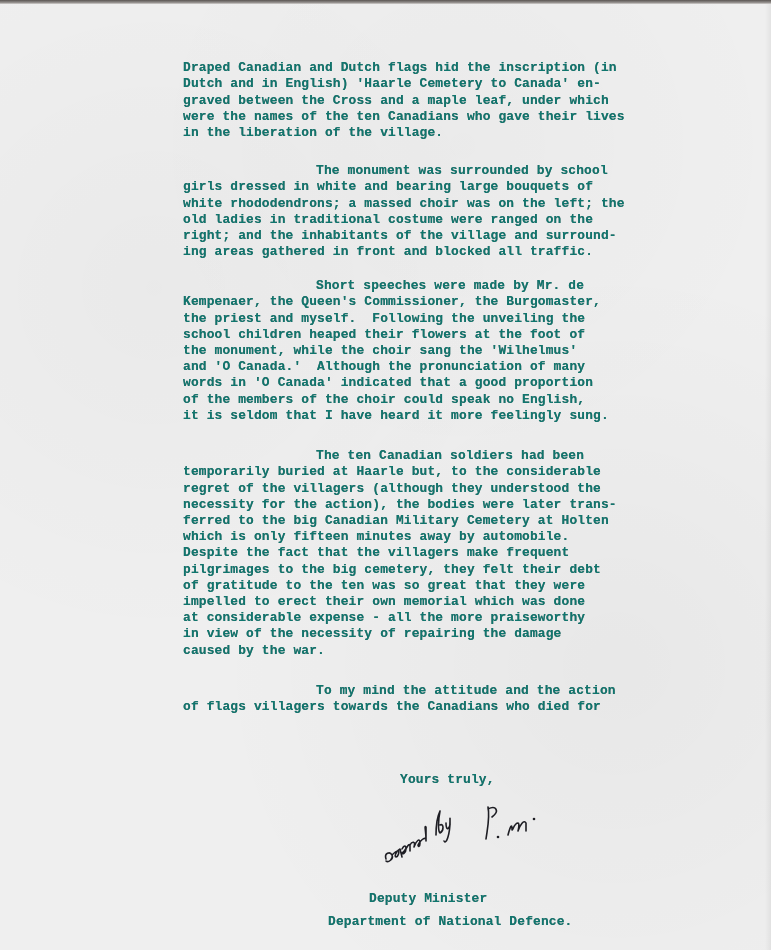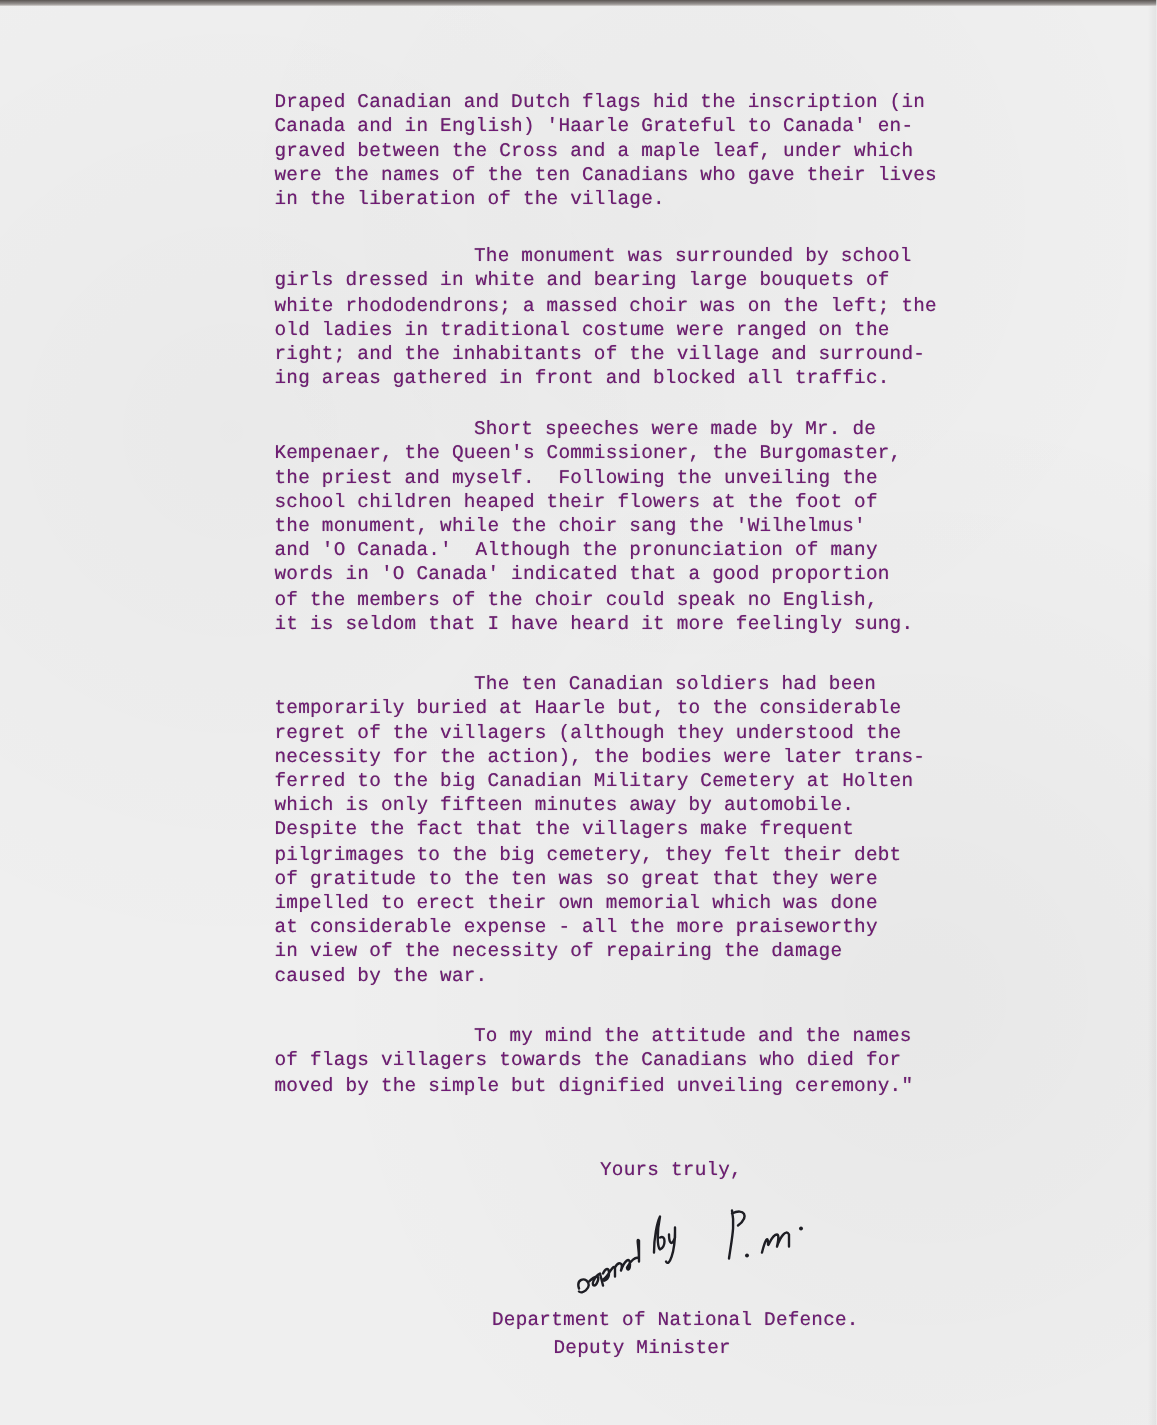--- a/index.html
+++ b/index.html
@@ -30,23 +30,23 @@
         #efefef;
     }
     .right-shade {
       position: absolute;
       right: 0; top: 4px;
       width: 6px; height: 946px;
       background: linear-gradient(90deg, rgba(0,0,0,0), rgba(0,0,0,0.05));
     }
     .typed {
       font-family: "Liberation Mono", "DejaVu Sans Mono", monospace;
-      font-weight: normal;
+      font-weight: bold;
       font-size: 12.9px;
-      color: #701a75;
+      color: #0f766e;
       letter-spacing: 0.15px;
       white-space: pre;
       line-height: 16.2px;
       text-shadow: 0 0 0.5px rgba(40,40,40,0.6);
     }
     .para {
       position: absolute;
       left: 183px;
       margin: 0;
     }
@@ -71,55 +71,55 @@
     }
     .signature svg { width: 190px; height: 80px; }
     .sig-title {
       position: absolute;
       left: 369px;
       top: 891px;
     }
     .sig-dept {
       position: absolute;
       left: 328px;
-      top: 872px;
+      top: 914px;
     }
     .hand-note {
       position: absolute;
       font-family: "DejaVu Serif", serif;
       font-style: italic;
       color: #1e1e24;
       font-size: 0;
     }
   </style>
 </head>
 <body>
 
 <div class="top-edge"></div>
 <div class="page"></div>
 <div class="right-shade"></div>
 
 <p class="para typed" id="p1">
-<span class="line">Draped Canadian and Dutch flags hid the inscription (in</span><span class="line">Canada and in English) 'Haarle Grateful to Canada' en-</span><span class="line">graved between the Cross and a maple leaf, under which</span><span class="line">were the names of the ten Canadians who gave their lives</span><span class="line">in the liberation of the village.</span>
+<span class="line">Draped Canadian and Dutch flags hid the inscription (in</span><span class="line">Dutch and in English) 'Haarle Cemetery to Canada' en-</span><span class="line">graved between the Cross and a maple leaf, under which</span><span class="line">were the names of the ten Canadians who gave their lives</span><span class="line">in the liberation of the village.</span>
 </p>
 
 <p class="para typed" id="p2">
 <span class="line indent">The monument was surrounded by school</span><span class="line">girls dressed in white and bearing large bouquets of</span><span class="line">white rhododendrons; a massed choir was on the left; the</span><span class="line">old ladies in traditional costume were ranged on the</span><span class="line">right; and the inhabitants of the village and surround-</span><span class="line">ing areas gathered in front and blocked all traffic.</span>
 </p>
 
 <p class="para typed" id="p3">
 <span class="line indent">Short speeches were made by Mr. de</span><span class="line">Kempenaer, the Queen's Commissioner, the Burgomaster,</span><span class="line">the priest and myself.  Following the unveiling the</span><span class="line">school children heaped their flowers at the foot of</span><span class="line">the monument, while the choir sang the 'Wilhelmus'</span><span class="line">and 'O Canada.'  Although the pronunciation of many</span><span class="line">words in 'O Canada' indicated that a good proportion</span><span class="line">of the members of the choir could speak no English,</span><span class="line">it is seldom that I have heard it more feelingly sung.</span>
 </p>
 
 <p class="para typed" id="p4">
 <span class="line indent">The ten Canadian soldiers had been</span><span class="line">temporarily buried at Haarle but, to the considerable</span><span class="line">regret of the villagers (although they understood the</span><span class="line">necessity for the action), the bodies were later trans-</span><span class="line">ferred to the big Canadian Military Cemetery at Holten</span><span class="line">which is only fifteen minutes away by automobile.</span><span class="line">Despite the fact that the villagers make frequent</span><span class="line">pilgrimages to the big cemetery, they felt their debt</span><span class="line">of gratitude to the ten was so great that they were</span><span class="line">impelled to erect their own memorial which was done</span><span class="line">at considerable expense - all the more praiseworthy</span><span class="line">in view of the necessity of repairing the damage</span><span class="line">caused by the war.</span>
 </p>
 
 <p class="para typed" id="p5">
-<span class="line indent">To my mind the attitude and the names</span><span class="line">of flags villagers towards the Canadians who died for</span><span class="line">moved by the simple but dignified unveiling ceremony."</span>
+<span class="line indent">To my mind the attitude and the action</span><span class="line">of flags villagers towards the Canadians who died for</span>
 </p>
 
 <div class="closing typed">Yours truly,</div>
 
 <div class="signature">
   <span class="hand-note">signed by P.M.</span>
   <svg viewBox="0 0 190 80" fill="none" stroke="#1e1e24" stroke-width="1.6" stroke-linecap="round" stroke-linejoin="round">
 
     <path d="M6 64 C 4 58, 10 56, 12 60 C 14 64, 8 68, 6 66 M12 60 C 14 58, 16 56, 18 56 C 20 56, 18 62, 16 62 C 14 62, 16 56, 20 54 L 22 62 M22 54 C 24 50, 26 50, 26 54 C 26 58, 22 60, 22 58 C 26 56, 28 48, 30 50 L 30 56 M30 50 C 32 46, 36 46, 34 52 M34 52 C 36 46, 40 42, 40 48 C 40 52, 38 52, 38 50 C 40 46, 44 42, 46 44 C 46 36, 44 30, 46 32 L 46 46"></path>
 

